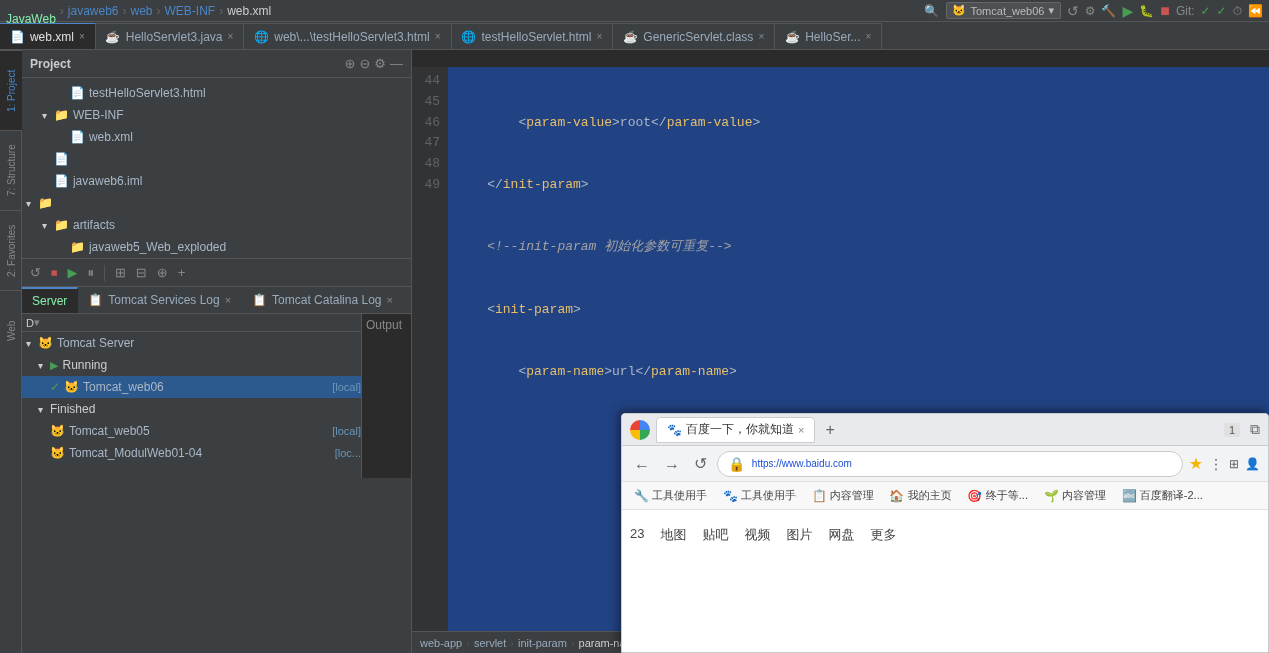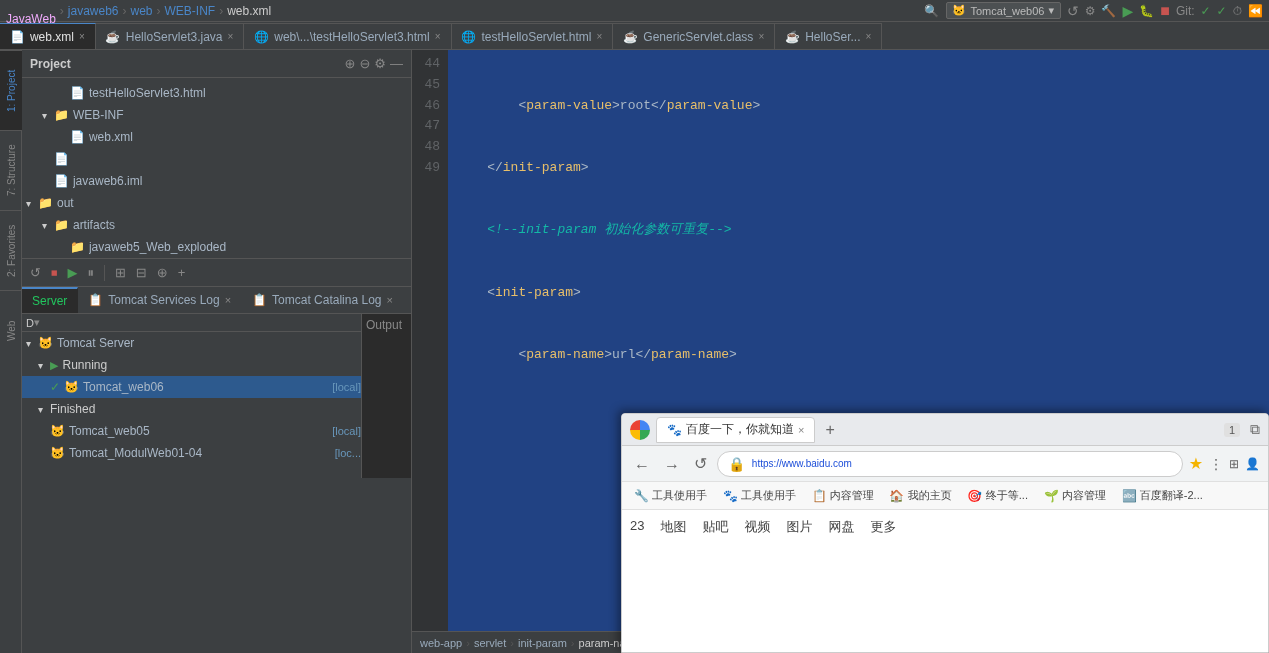--- a/index.html
+++ b/index.html
@@ -146,20 +146,21 @@
       background: #2b2b2b;
       overflow: hidden;
     }
 
     
     .editor-area {
       flex: 1;
       overflow: hidden;
       display: flex;
       flex-direction: column;
+      margin-top: 17px;
     }
     .code-view {
       flex: 1;
       overflow: auto;
       display: flex;
       font-family: 'Courier New', monospace;
       font-size: 13px;
     }
     .line-numbers {
       background: #313335;
@@ -172,21 +173,21 @@
     }
     .code-lines {
       flex: 1;
       padding: 4px 8px;
       line-height: 1.6;
       white-space: pre;
     }
     .code-line { display: block; }
     .xml-tag { color: #e8bf6a; }
     .xml-text { color: #a9b7c6; }
-    .xml-comment { color: #14b8a6; font-style: italic; font-family: Liberation Mono, monospace; }
+    .xml-comment { color: #a3a3a3; font-style: italic; font-family: Liberation Mono, monospace; }
 
     
     .path-bar {
       height: 22px;
       background: #3c3f41;
       display: flex;
       align-items: center;
       padding: 0 8px;
       font-size: 11px;
       color: #888;
@@ -200,21 +201,21 @@
       display: flex;
       align-items: center;
       gap: 5px;
       font-size: 12px;
       cursor: pointer;
       color: #9ab;
       border-right: 1px solid transparent;
     }
     .svc-tab.active {
       background: #2b2b2b;
-      color: #22c55e;
+      color: #86efac;
       border-top: 2px solid #4a86c8;
     }
 
     
     .browser-overlay {
       position: absolute;
       bottom: 0;
       right: 0;
       width: 650px;
       height: 240px;
@@ -301,20 +302,21 @@
       border-radius: 3px;
       white-space: nowrap;
     }
     .bm-icon { font-size: 12px; }
     .browser-content {
       flex: 1;
       background: #fff;
       display: flex;
       align-items: center;
       padding: 8px;
+      margin-top: 8px;
     }
     .nav-links {
       display: flex;
       gap: 16px;
       font-size: 13px;
       color: #444;
     }
     .nav-link { cursor: pointer; }
 
     
@@ -349,21 +351,21 @@
     .left-tab-item.active { color: #4a86c8; background: #2b2b2b; }
     .check-mark { color: #499c54; font-size: 13px; }
   </style>
 </head>
 <body>
 
 <div style="position: relative; width: 1269px; height: 653px; overflow: hidden; background: #2b2b2b;">
 
   <div class="top-bar">
     <div class="breadcrumb">
-      <span style="color:#f0abfc; cursor:pointer;margin-top:16px;">JavaWeb</span>
+      <span style="color:#86efac; cursor:pointer;margin-top:16px;">JavaWeb</span>
       <span class="sep">›</span>
       <span style="color:#4a86c8; cursor:pointer;">javaweb6</span>
       <span class="sep">›</span>
       <span style="color:#4a86c8; cursor:pointer;">web</span>
       <span class="sep">›</span>
       <span style="color:#4a86c8; cursor:pointer;">WEB-INF</span>
       <span class="sep">›</span>
       <span style="color:#ccc;">web.xml</span>
     </div>
     <div class="right-controls">
@@ -476,21 +478,20 @@
 
         <div class="tree-item" style="padding-left: 20px;">
           <span class="tree-arrow"></span>
           <span class="tree-icon" style="color:#e8bf6a;">📄</span>
           <span class="tree-label">javaweb6.iml</span>
         </div>
 
         <div class="tree-item" style="padding-left: 4px;">
           <span class="tree-arrow" style="color:#ccc;">▾</span>
           <span class="tree-icon" style="color:#e8bf6a;">📁</span>
-          <span class="tree-label">out</span>
         </div>
 
         <div class="tree-item" style="padding-left: 20px;">
           <span class="tree-arrow" style="color:#ccc;">▾</span>
           <span class="tree-icon" style="color:#e8bf6a;">📁</span>
           <span class="tree-label">artifacts</span>
         </div>
 
         <div class="tree-item" style="padding-left: 36px;">
           <span class="tree-arrow"></span>

